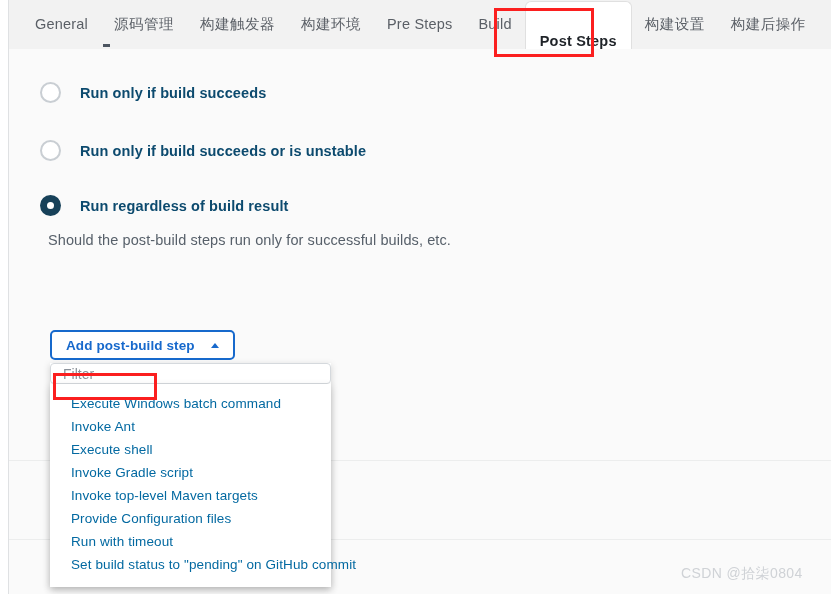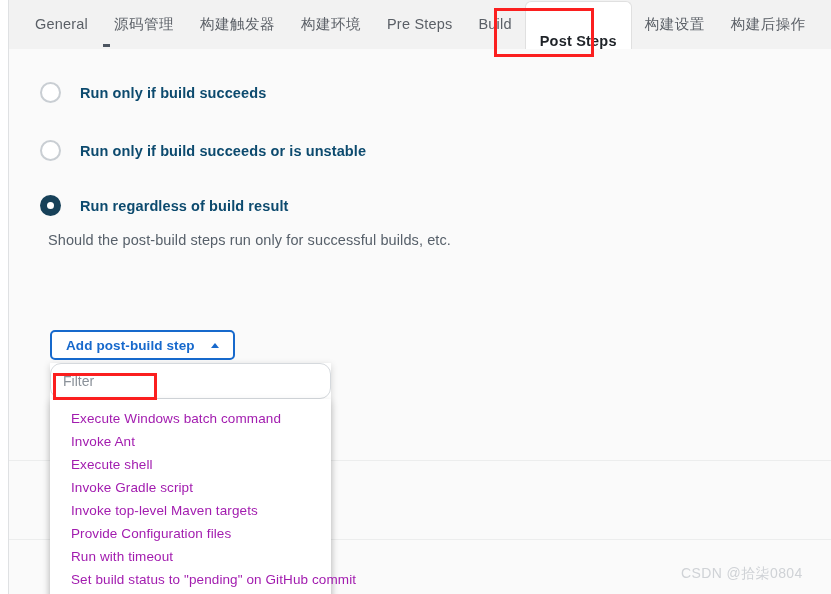--- a/index.html
+++ b/index.html
@@ -215,44 +215,44 @@
     left: 41px;
     top: 314px;
     width: 281px;
     background: #ffffff;
     box-shadow: 0 2px 7px rgba(0,0,0,.17);
     z-index: 4;
   }
   .filter-input {
     display: block;
     width: 281px;
-    height: 36px;
+    height: 21px;
     box-sizing: border-box;
     border: 1px solid #d5d9dd;
-    border-radius: 11px;
+    border-radius: 4px;
     padding: 0 12px;
     font-size: 14px;
     color: #2f343a;
     font-family: inherit;
     background: #fff;
     outline: none;
   }
   .filter-input::placeholder { color: #8a9199; }
 
   .menu {
     background: #ffffff;
     padding: 8px 0 11px 0;
     box-shadow: 0 3px 8px rgba(0,0,0,.16);
   }
   .menu-item {
     height: 23px;
     line-height: 23px;
     padding: 0 12px 0 21px;
     font-size: 13.5px;
-    color: #a21caf;
+    color: #0369a1;
     white-space: nowrap;
     cursor: pointer;
     letter-spacing: .1px;
   }
 
   
   .bottombtn {
     position: absolute;
     left: 48px;
     top: 508px;

